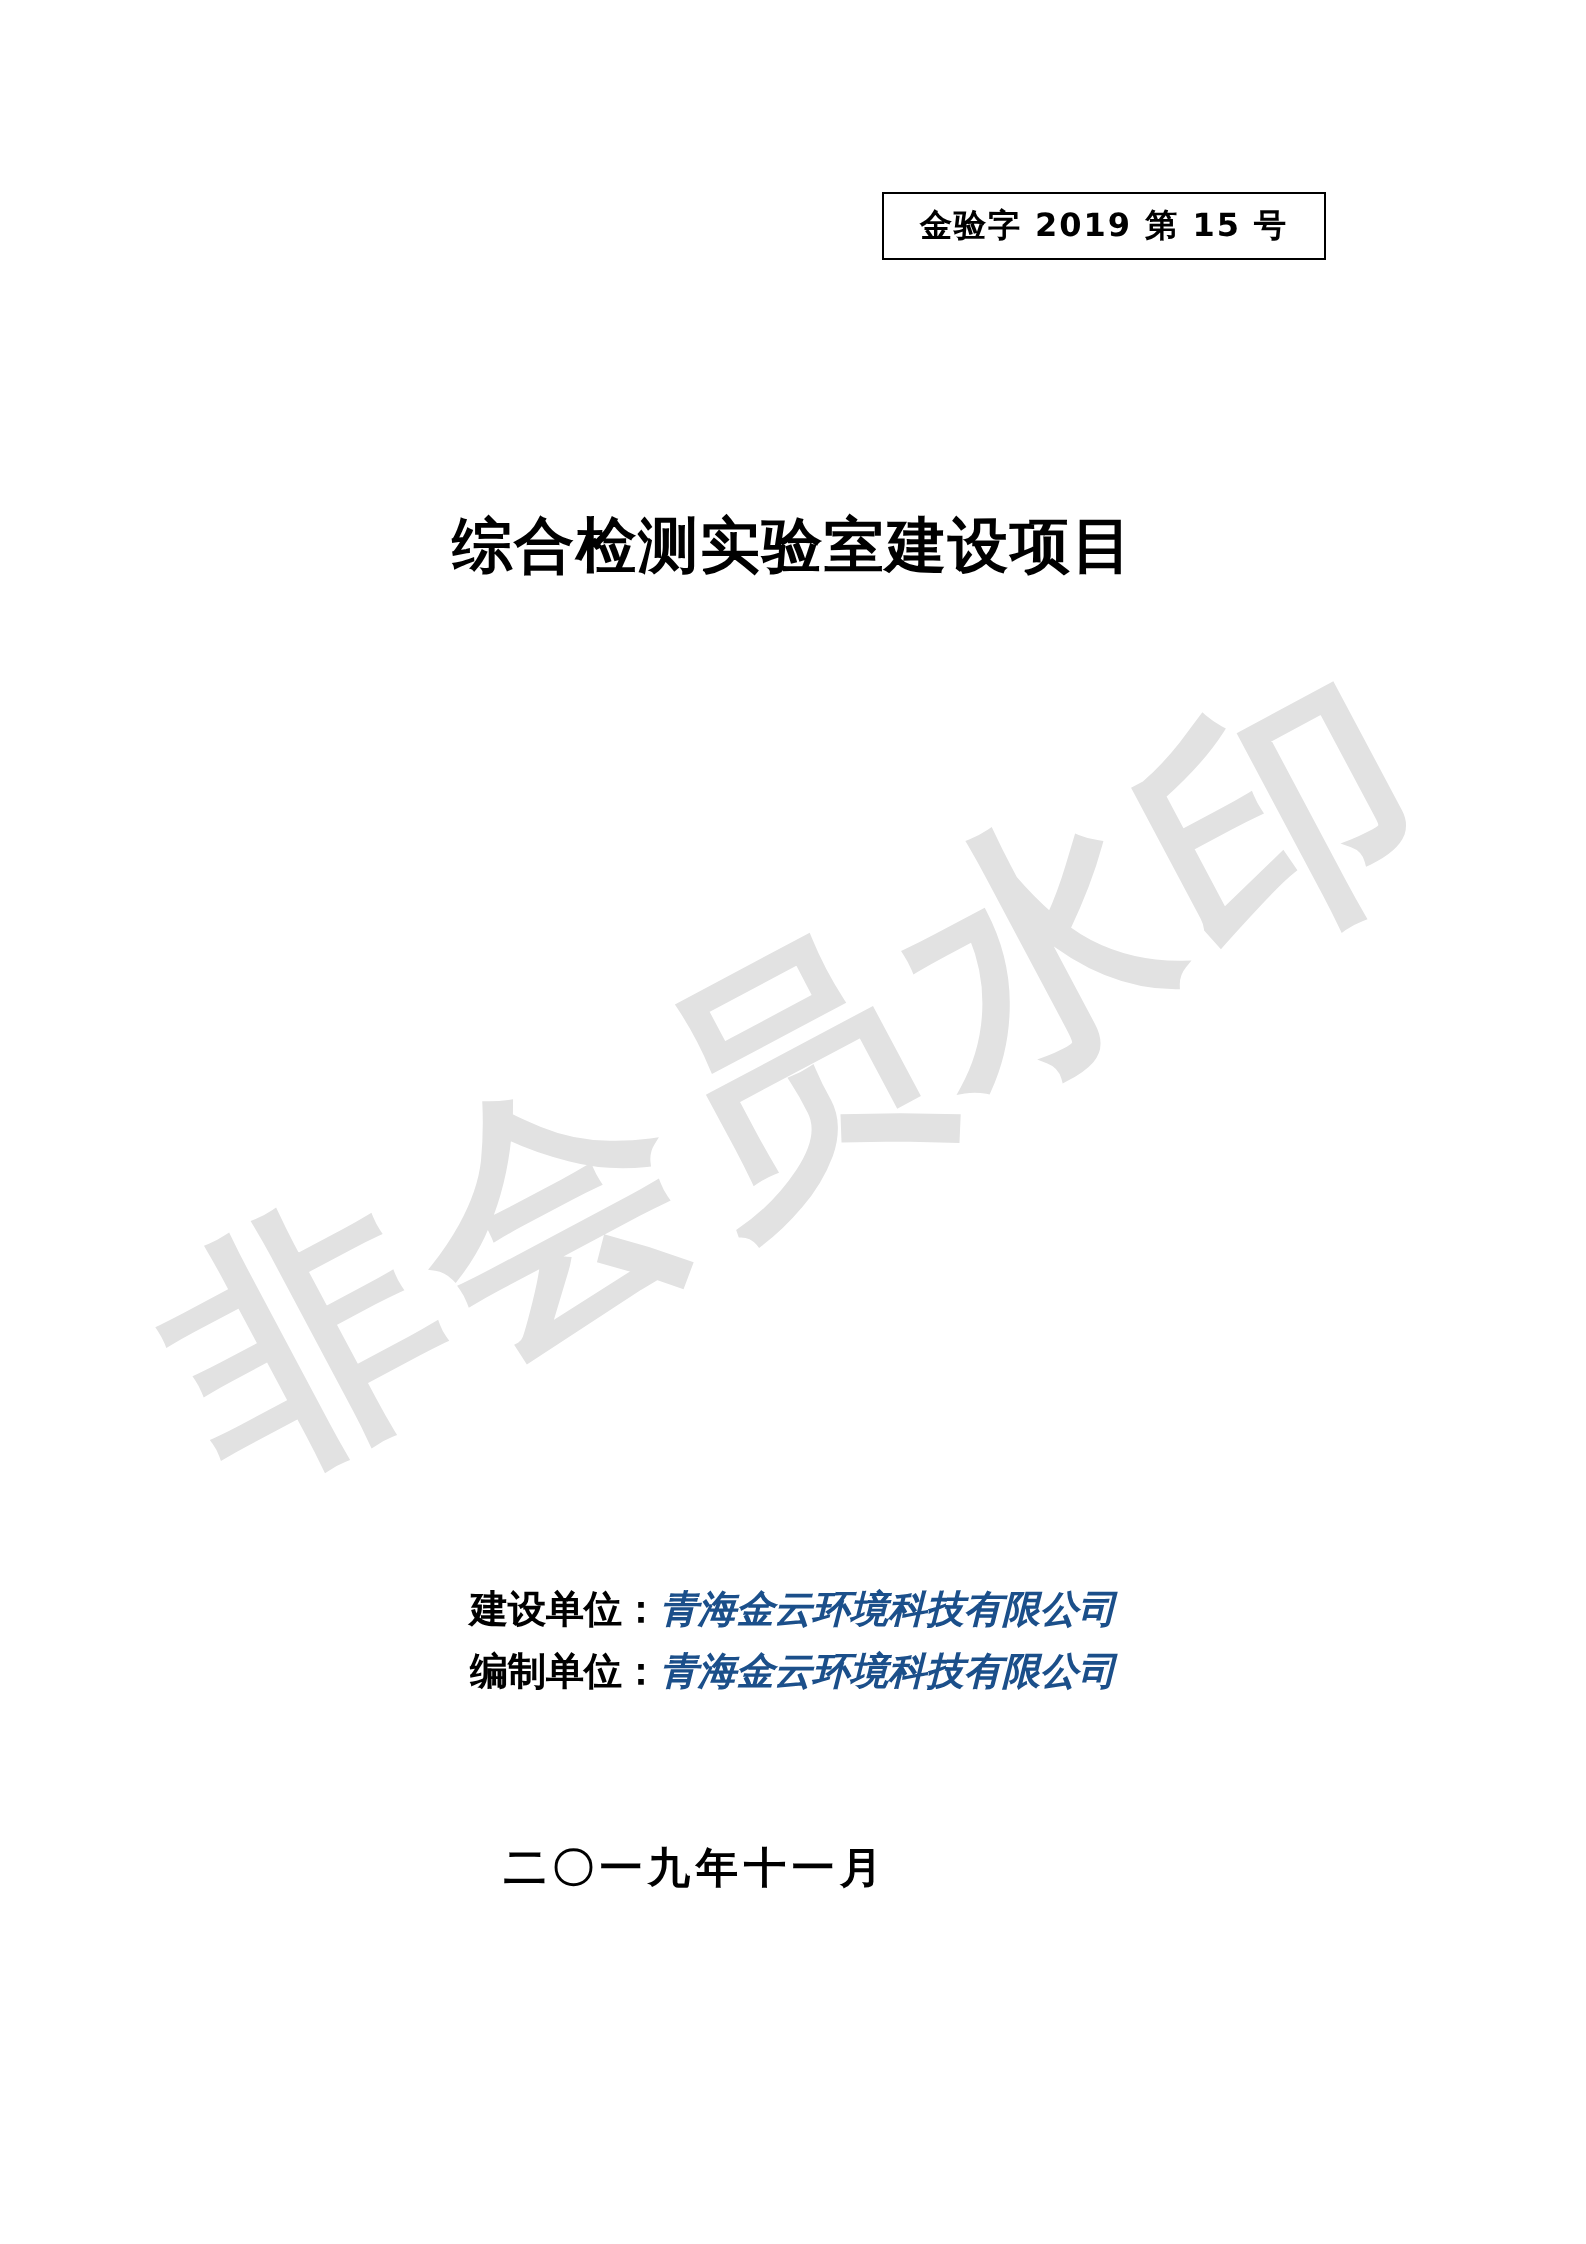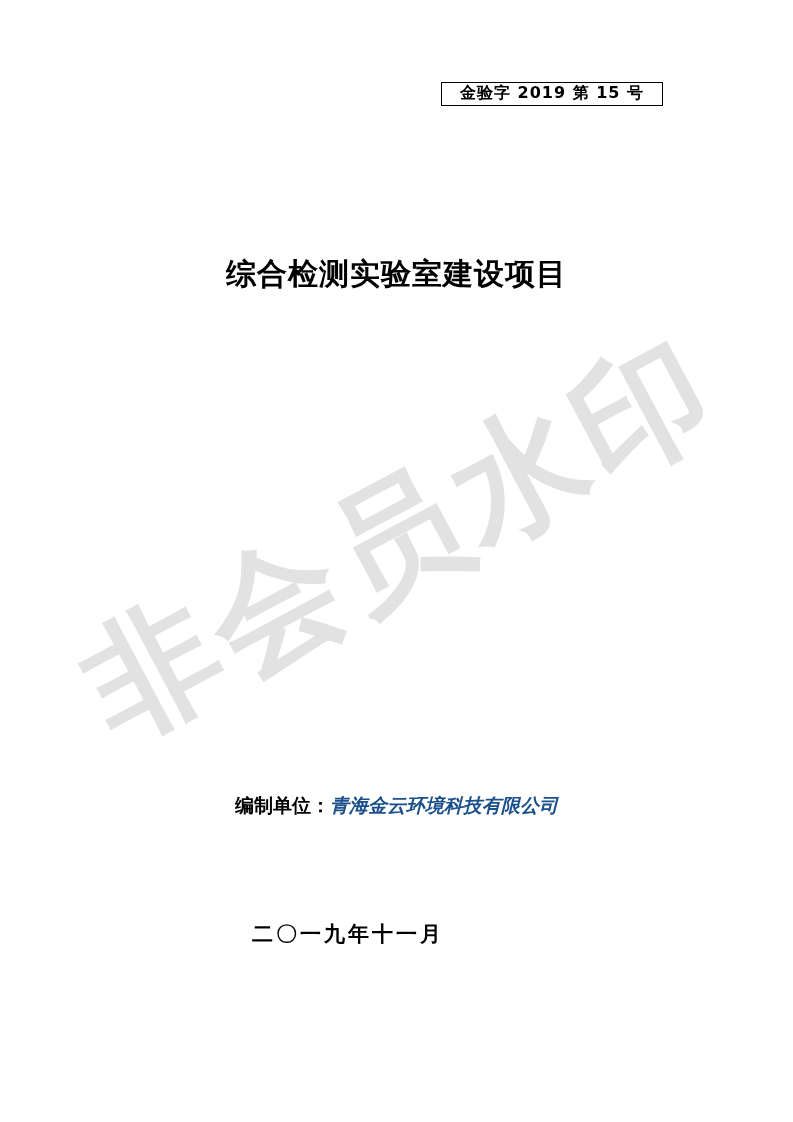--- a/index.html
+++ b/index.html
@@ -19,26 +19,26 @@
     position: relative;
     width: 793px;
     height: 1122px;
     background: #fff;
   }
 
   
   .doc-number-box {
     position: absolute;
     left: 441px;
-    top: 82px;
+    top: 96px;
     width: 222px;
-    height: 24px;
+    height: 34px;
     border: 1px solid #000;
     display: flex;
-    align-items: flex-start;
+    align-items: center;
     justify-content: center;
     box-sizing: border-box;
   }
   .doc-number-text {
     font-size: 16px;
     font-weight: bold;
     letter-spacing: 1px;
     color: #000;
     font-family: "DejaVu Sans", "Liberation Sans", sans-serif;
   }
@@ -134,20 +134,23 @@
   <div class="title-block">
     <div class="title-line">综合检测实验室建设项目</div>
   </div>
 
   <div class="watermark">
     <span class="watermark-text">非会员水印</span>
   </div>
 
   <div class="units-block">
     <div class="unit-row">
+      <span class="unit-label">建设单位：</span><span class="unit-value">青海金云环境科技有限公司</span>
+    </div>
+    <div class="unit-row">
       <span class="unit-label">编制单位：</span><span class="unit-value">青海金云环境科技有限公司</span>
     </div>
   </div>
 
   <div class="date-block">
     <span class="date-text">二〇一九年十一月</span>
   </div>
 
 </div>
 

